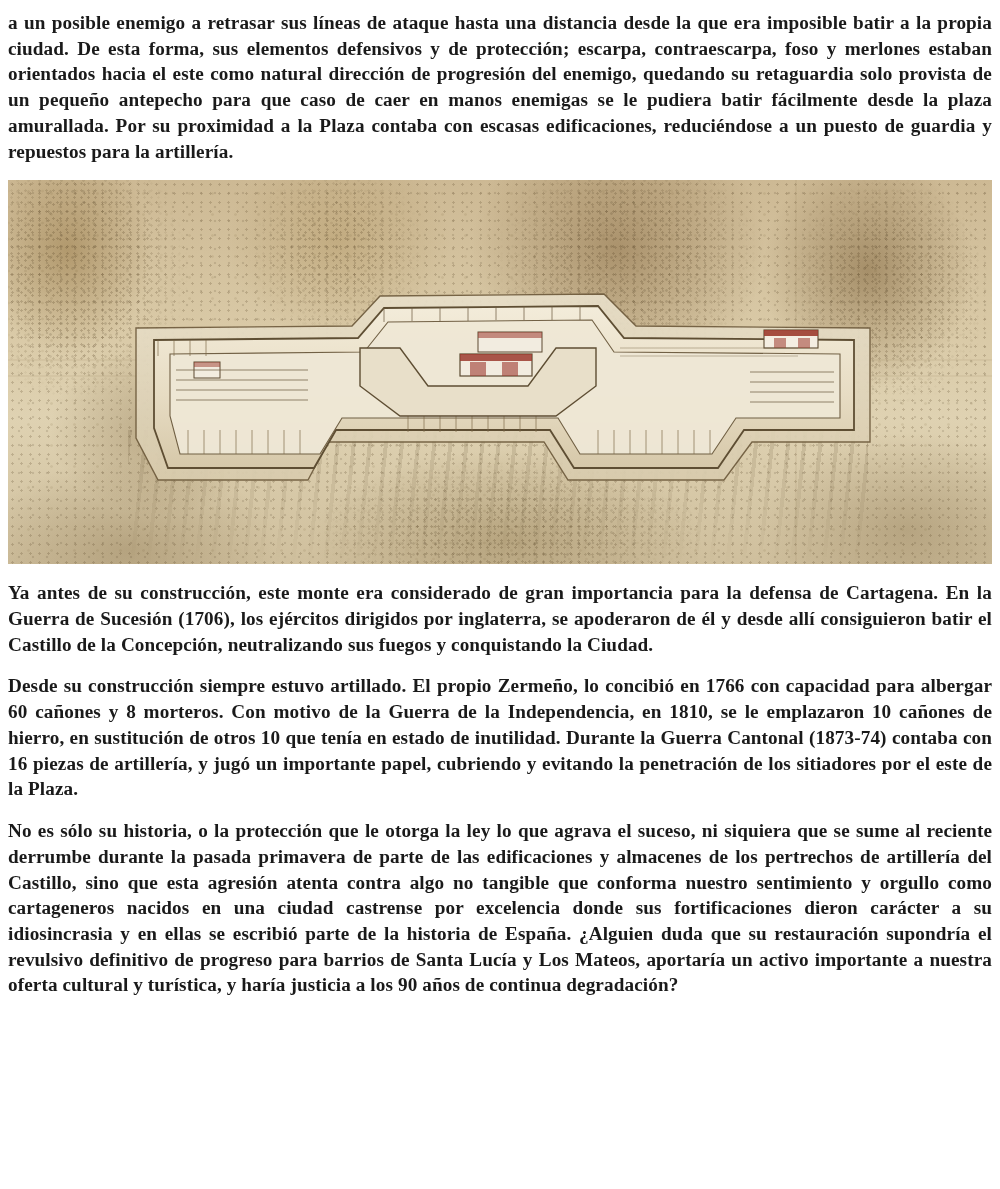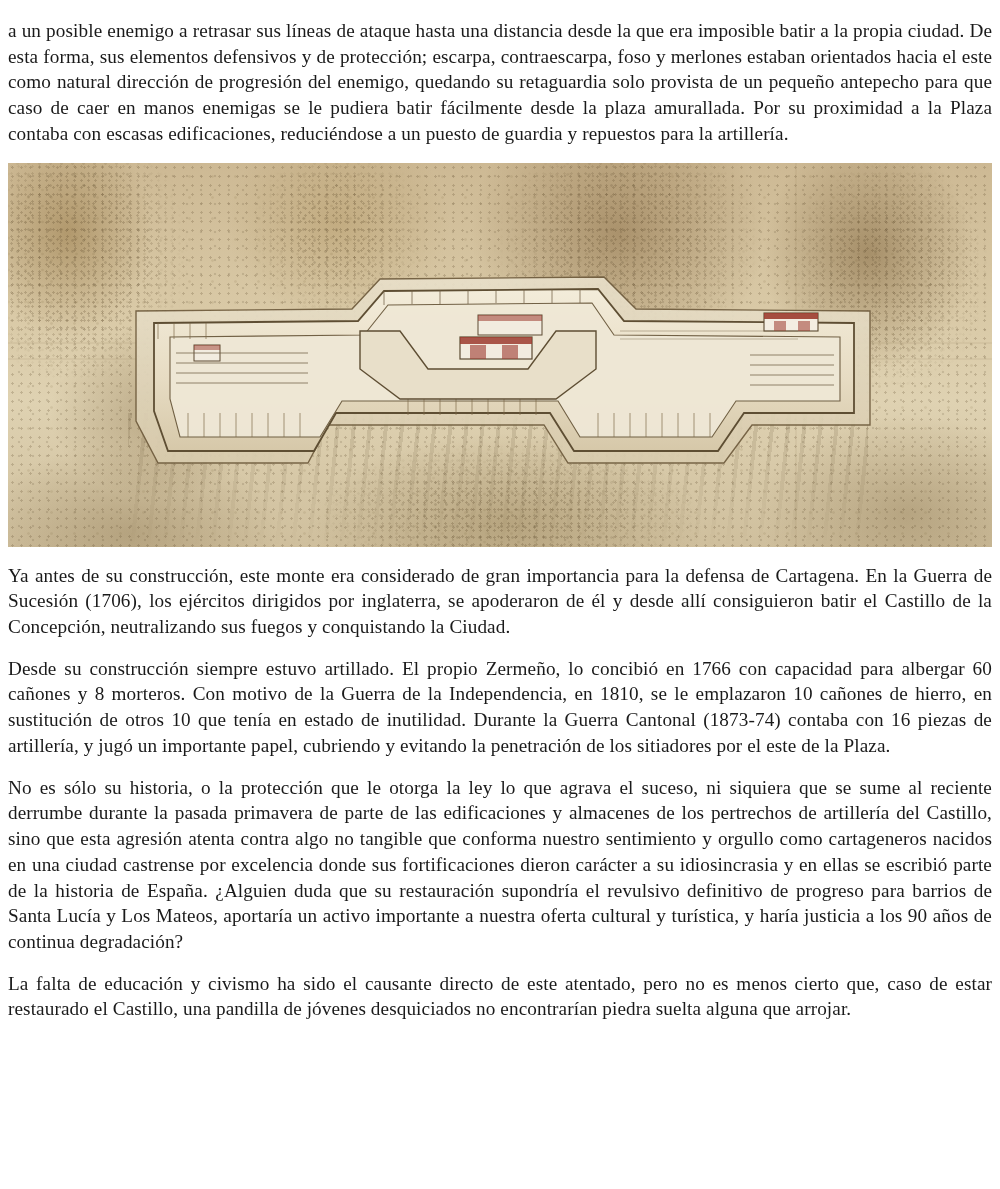--- a/index.html
+++ b/index.html
@@ -15,24 +15,25 @@
   }
   .page {
     width: 1000px;
     box-sizing: border-box;
     padding: 6px 8px 10px 8px;
   }
   p.body-text {
     font-size: 19.2px;
     line-height: 1.34;
     text-align: justify;
-    margin: 12px 0 16px 0;
+    margin: 4px 0 16px 0;
     letter-spacing: 0.1px;
     -webkit-hyphens: none;
     hyphens: none;
+    font-weight: bold;
   }
   p.body-text:last-child { margin-bottom: 0; }
 
   
   figure.plan-figure {
     margin: 14px 0 16px 0;
     padding: 0;
     width: 984px;
   }
   .plan-frame {
@@ -241,15 +242,14 @@
           <line x1="612" y1="176" x2="790" y2="176"></line>
         </g>
       </svg>
     </div>
 
   </figure>
 
   <p class="body-text">Ya antes de su construcción, este monte era considerado de gran importancia para la defensa de Cartagena. En la Guerra de Sucesión (1706), los ejércitos dirigidos por inglaterra, se apoderaron de él y desde allí consiguieron batir el Castillo de la Concepción, neutralizando sus fuegos y conquistando la Ciudad.</p>
   <p class="body-text">Desde su construcción siempre estuvo artillado.  El propio Zermeño, lo concibió en 1766 con capacidad para albergar 60 cañones y 8 morteros. Con motivo de la Guerra de la Independencia, en 1810, se le emplazaron 10 cañones de hierro, en sustitución de otros 10 que tenía en estado de inutilidad. Durante la Guerra Cantonal (1873-74) contaba con 16 piezas de artillería, y jugó un importante papel, cubriendo y evitando la penetración de los sitiadores por el este de la Plaza.</p>
   <p class="body-text">No es sólo su historia, o la protección que le otorga la ley lo que agrava el suceso, ni siquiera que se sume al reciente derrumbe durante la pasada primavera de parte de las edificaciones y almacenes de los pertrechos de artillería del Castillo, sino que esta agresión atenta contra algo no tangible que conforma nuestro sentimiento y orgullo como cartageneros nacidos en una ciudad castrense por excelencia donde sus fortificaciones dieron carácter a su idiosincrasia y en ellas se escribió parte de la historia de España. ¿Alguien duda que su restauración supondría el revulsivo definitivo de progreso para barrios de Santa Lucía y Los Mateos, aportaría un activo importante a nuestra oferta cultural y turística, y haría justicia a los 90 años de continua degradación?</p>
-  <p class="body-text">La falta de educación y civismo ha sido el causante directo de este atentado, pero no es menos cierto que, caso de estar restaurado el Castillo, una pandilla de jóvenes desquiciados no encontrarían piedra suelta alguna que arrojar.</p>
 
 </div>
 
 </body></html>

